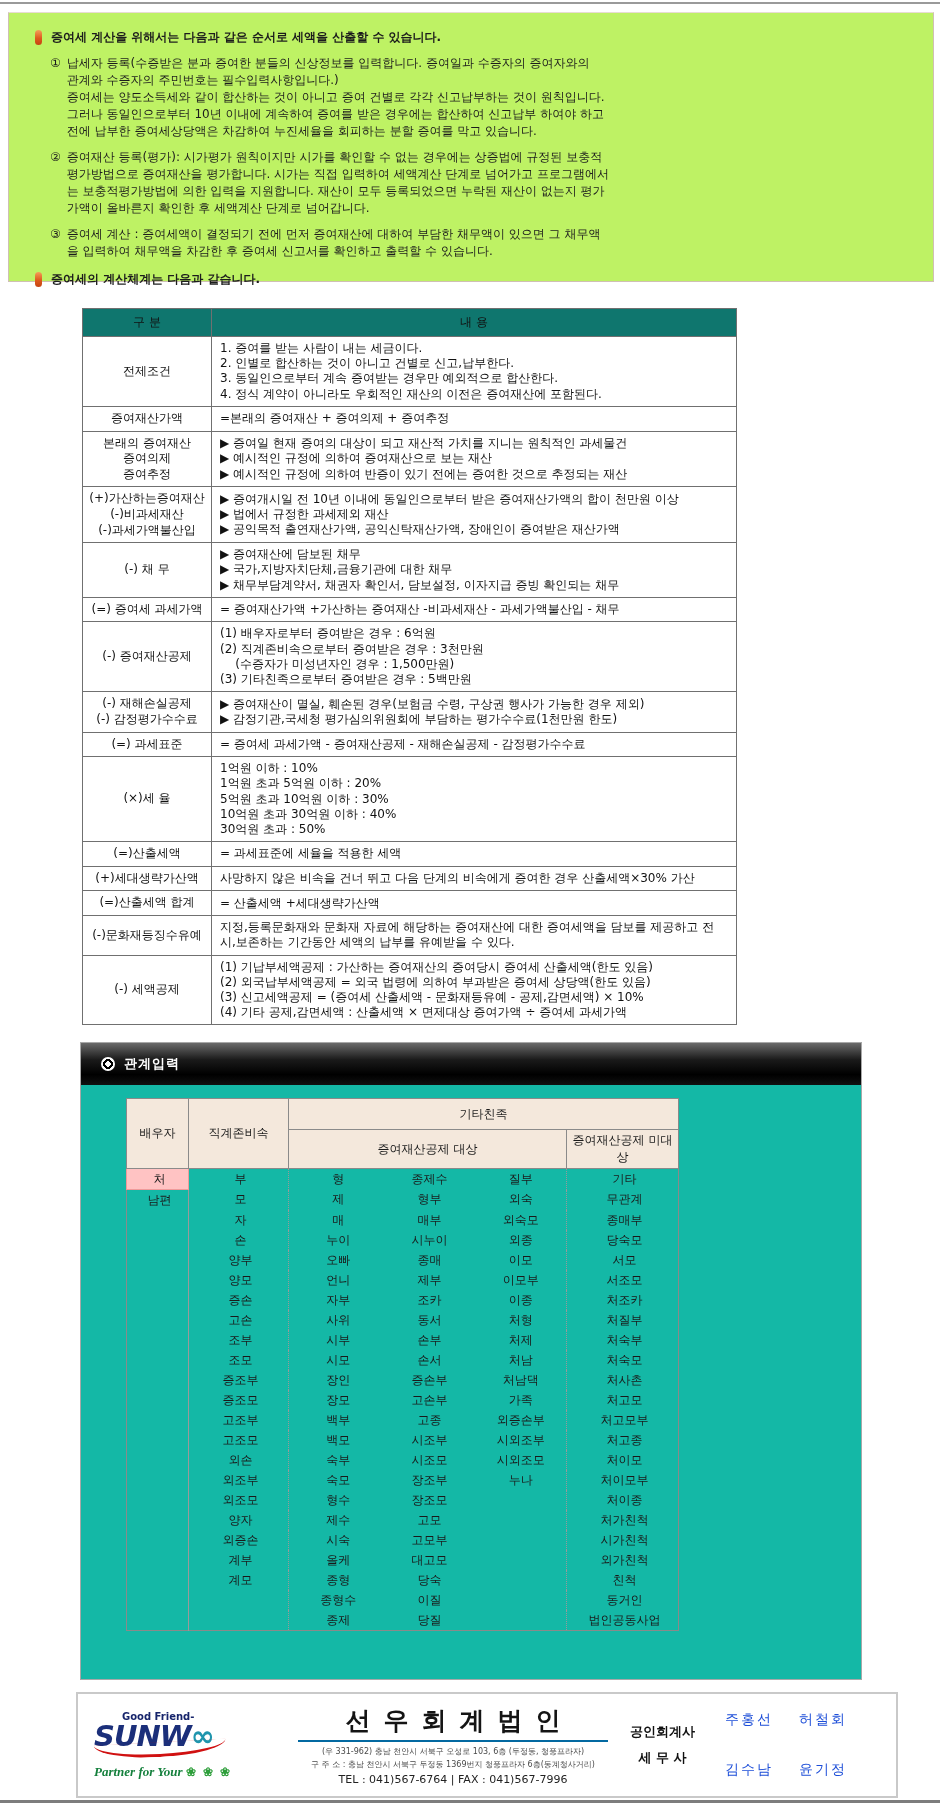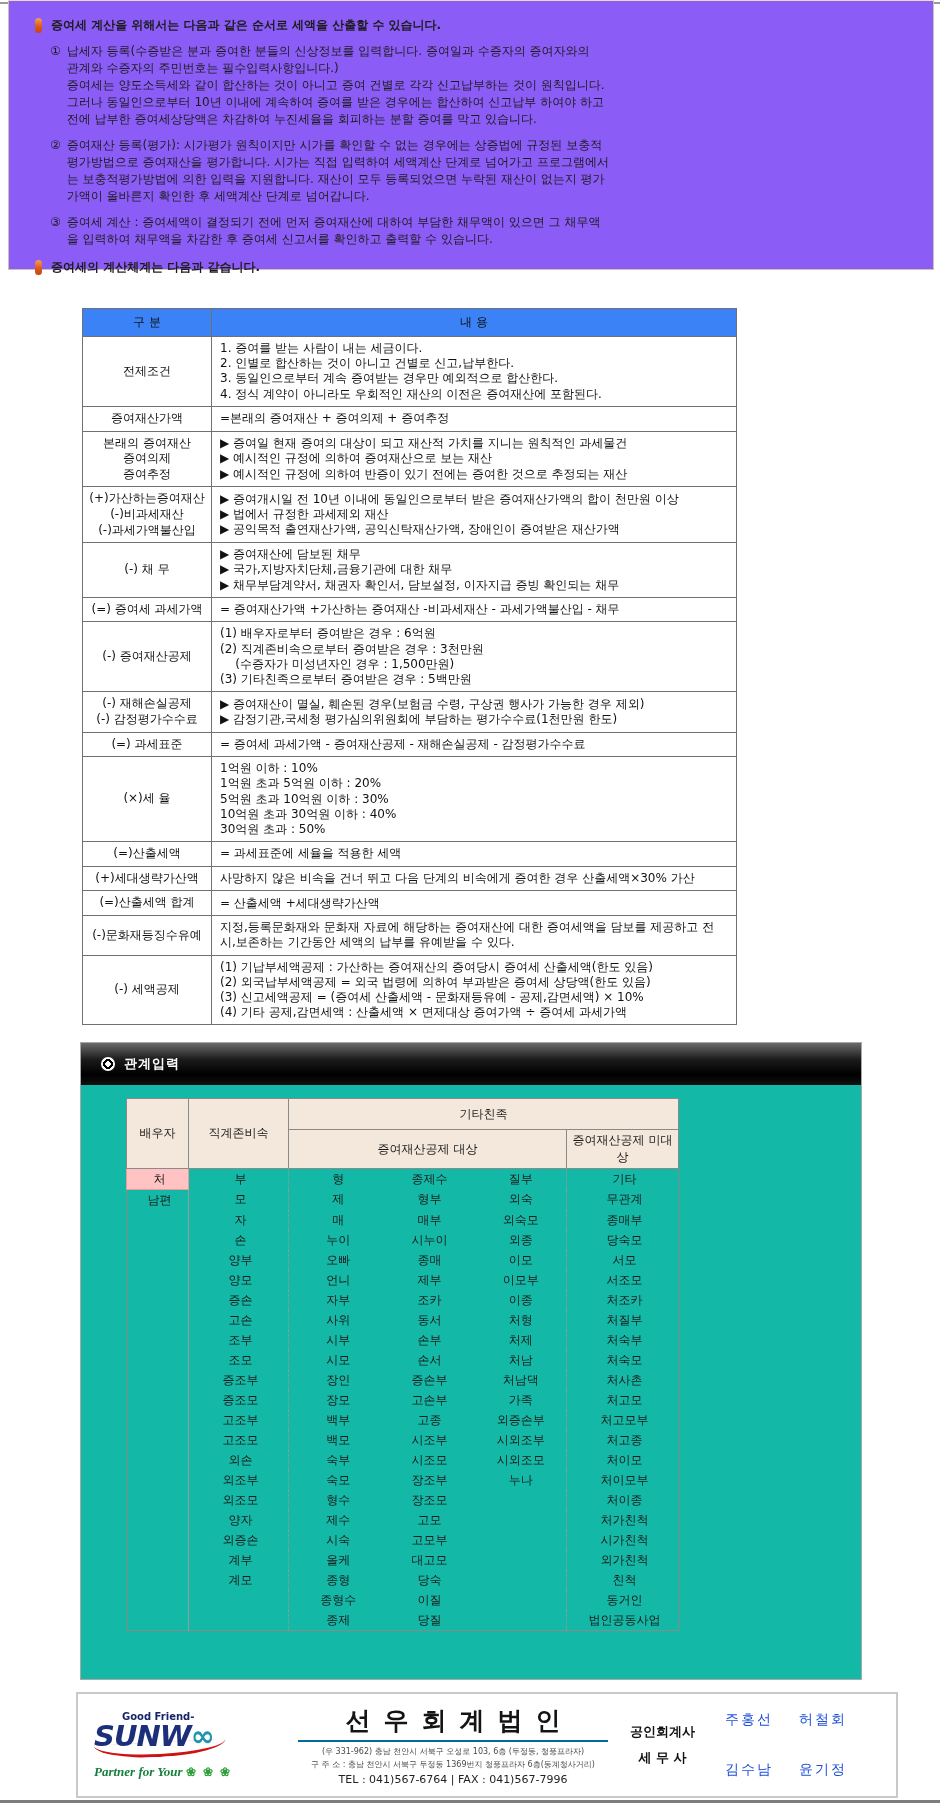--- a/index.html
+++ b/index.html
@@ -5,42 +5,42 @@
   html,body { margin:0; padding:0; }
   body {
     width:940px; height:1810px; position:relative; background:#ffffff;
     font-family:"DejaVu Sans","Liberation Sans",sans-serif; overflow:hidden;
   }
   .topline { position:absolute; top:2px; left:0; width:940px; height:2px; background:#9a9a9a; }
   .bottomline { position:absolute; top:1800px; left:0; width:940px; height:3px; background:#7d7d7d; }
 
   
   .intro-box {
-    position:absolute; top:0; left:8px; width:926px; height:270px; box-sizing:border-box;
-    background:#8b5cf6; border:1px solid #cfc0b4; border-top-color:#e8dcd2;
+    position:absolute; top:12px; left:8px; width:926px; height:270px; box-sizing:border-box;
+    background:#bef264; border:1px solid #cfc0b4; border-top-color:#e8dcd2;
     padding:16px 18px 0 26px; font-size:12px; color:#1c1c1c;
   }
   .lead-row { display:flex; align-items:flex-start; gap:9px; font-weight:700; line-height:1.4; }
   .bullet {
     flex:0 0 auto; width:7px; height:15px; border-radius:4px; margin-top:1px;
     background:linear-gradient(180deg,#f4a058,#dd5a1d 55%,#c64311);
   }
   .items { margin-left:15px; }
   .item { display:flex; gap:6px; margin-top:9px; line-height:1.42; }
   .item .num { flex:0 0 auto; }
   .item .txt { white-space:pre-line; }
   .lead-bottom { margin-top:11px; }
 
   
   table.calc {
     position:absolute; top:308px; left:82px; width:655px;
     border-collapse:collapse; font-size:12px; color:#111; border:1px solid #4d4d4d;
   }
   .calc th, .calc td { border:1px solid #707070; }
-  .calc thead th { background:#3b82f6; height:25px; font-weight:400; }
+  .calc thead th { background:#0f766e; height:25px; font-weight:400; }
   .calc td.gubun { width:124px; text-align:center; white-space:pre-line; padding:4px 2px; line-height:1.3; }
   .calc td.naeyong { padding:4px 8px; white-space:pre-line; line-height:1.27; }
 
   
   .relation-box {
     position:absolute; top:1042px; left:80px; width:782px; height:638px; box-sizing:border-box;
     border:1px solid #a8a8a8; background:#14b8a6;text-align:center;
   }
   .section-bar {
     height:42px; display:flex; align-items:center; gap:9px; padding-left:20px;

